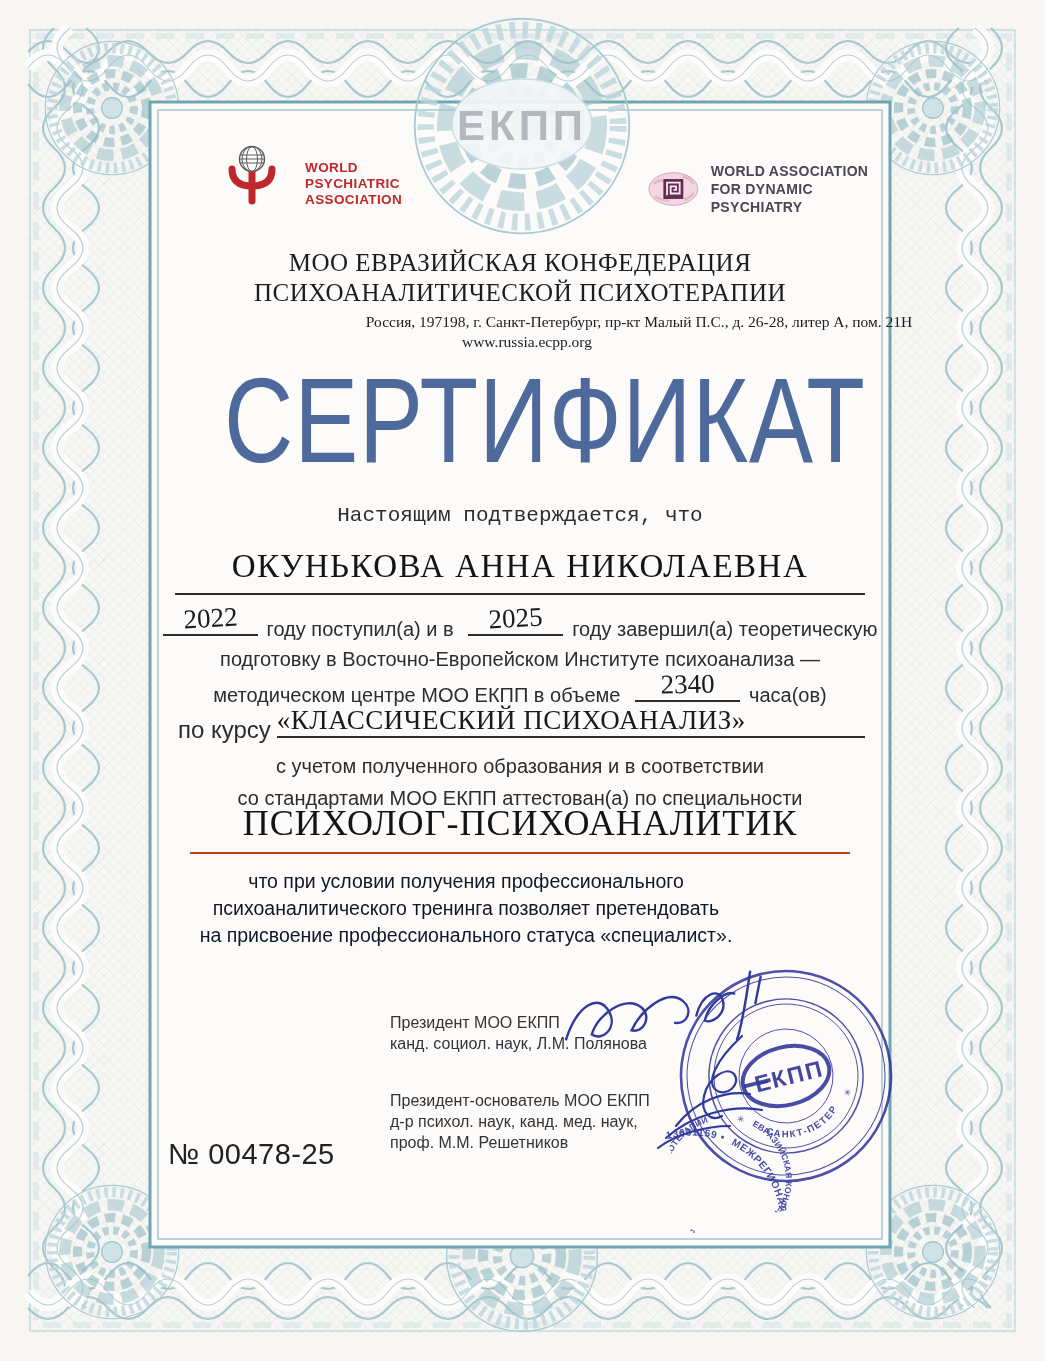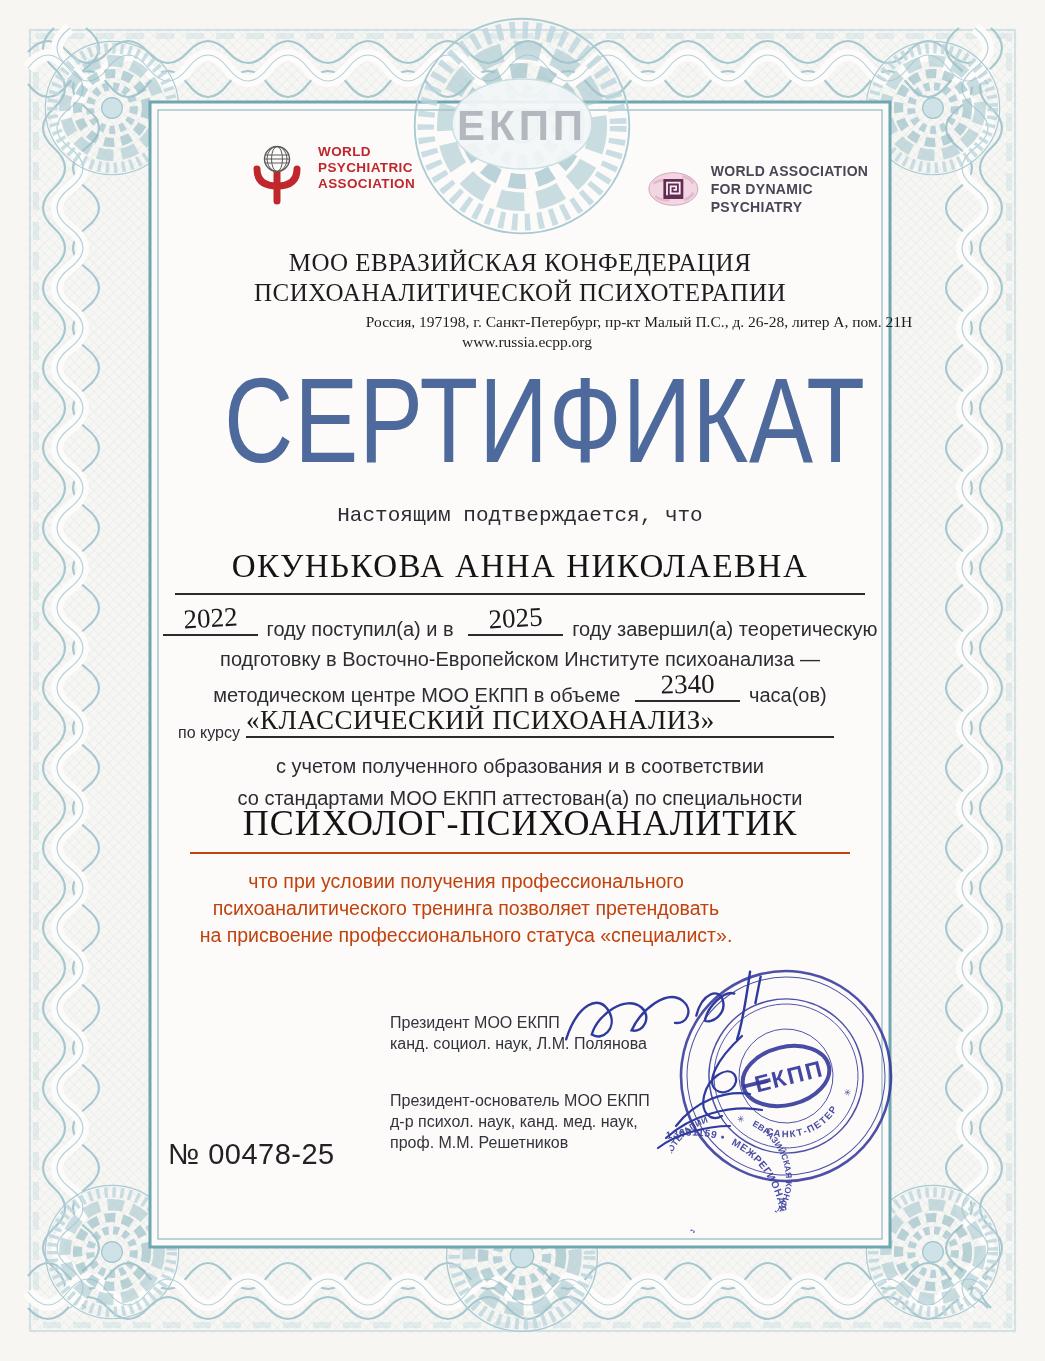--- a/index.html
+++ b/index.html
@@ -8,21 +8,21 @@
     background:#f7f6f3;overflow:hidden;
     font-family:"Liberation Sans",sans-serif;color:#2e2e34;
   }
   .border-svg{position:absolute;left:0;top:0;z-index:0;}
   .content{
     position:absolute;left:150px;top:102px;width:740px;height:1145px;
     background:transparent;z-index:2;text-align:center;
   }
   
   .logo-row{position:absolute;left:0;top:40px;width:740px;height:70px;}
-  .wpa{position:absolute;left:96px;top:2px;display:flex;align-items:flex-start;gap:10px;}
+  .wpa{position:absolute;left:71px;top:2px;display:flex;align-items:flex-end;gap:22px;}
   .wpa-text{font-size:13.5px;font-weight:700;color:#c0272d;text-align:left;line-height:16px;letter-spacing:.4px;}
   .wadp{position:absolute;left:498px;top:8px;display:flex;align-items:center;gap:12px;margin-top:12px;}
   .wadp-text{font-size:14px;font-weight:700;color:#4b4656;text-align:left;line-height:18px;letter-spacing:.3px;}
   
   .org{position:absolute;left:0;top:146px;width:740px;font-family:"Liberation Serif",serif;color:#1d1d1f;}
   .org .l{font-size:25px;line-height:30px;letter-spacing:.5px;}
   .addr{position:absolute;left:0;top:211px;width:884px;font-family:"Liberation Serif",serif;font-size:15.5px;color:#1d1d1f;padding-left:47px;}
   .site{position:absolute;left:0;top:231px;width:740px;font-family:"Liberation Serif",serif;font-size:15.5px;color:#1d1d1f;margin-left:7px;}
   
   .cert-title{
@@ -42,28 +42,28 @@
     position:absolute;left:0;right:0;bottom:-1px;
     font-family:"Liberation Serif",serif;font-size:27px;color:#1a1a1c;
     transform:rotate(-3deg);
   }
   .blank.hours .val{transform:rotate(-1deg);}
   .b-year{width:95px;height:24px;}
   .b-hours{width:105px;height:24px;}
   .gap-l{margin-left:9px;} .gap-r{margin-right:9px;}
   
   .course-row{position:absolute;left:28px;top:604px;width:690px;height:36px;text-align:left;white-space:nowrap;}
-  .course-label{font-size:16px;color:#2c2c33;font-weight:500;line-height:36px;}
+  .course-label{font-size:24px;color:#2c2c33;font-weight:500;line-height:36px;}
   .blank.course{width:588px;height:30px;margin-left:6px;}
   .blank.course .val{font-size:27px;letter-spacing:.5px;transform:none;bottom:0;}
   .mid{position:absolute;left:0;top:648px;width:740px;font-size:20px;line-height:32px;color:#2c2c33;font-weight:500;}
   
   .spec-wrap{position:absolute;left:40px;top:700px;width:660px;border-bottom:2px solid #c2410c;padding-bottom:8px;}
   .spec{font-family:"Liberation Serif",serif;font-size:36px;letter-spacing:1px;color:#141416;white-space:nowrap;}
-  .tail{position:absolute;left:0;top:766px;width:632px;font-size:19.5px;line-height:27px;color:#c2410c;font-weight:500;}
+  .tail{position:absolute;left:0;top:766px;width:632px;font-size:19.5px;line-height:27px;color:#0f172a;font-weight:500;}
   
   .sig-block{position:absolute;z-index:3;text-align:left;font-size:16px;line-height:21px;color:#33333b;font-weight:500;}
   .sig-president{left:390px;top:1012px;}
   .sig-founder{left:390px;top:1090px;}
   .certnum{position:absolute;left:168px;top:1138px;z-index:3;font-size:29px;letter-spacing:.5px;color:#222226;}
   .stamp{position:absolute;left:656px;top:946px;width:260px;height:260px;z-index:3;transform:rotate(-14deg);pointer-events:none;}
   .autograph{position:absolute;z-index:4;pointer-events:none;}
   .autograph.a1{left:558px;top:966px;transform:rotate(-6deg);}
   .autograph.a2{left:646px;top:1030px;}
 </style>

